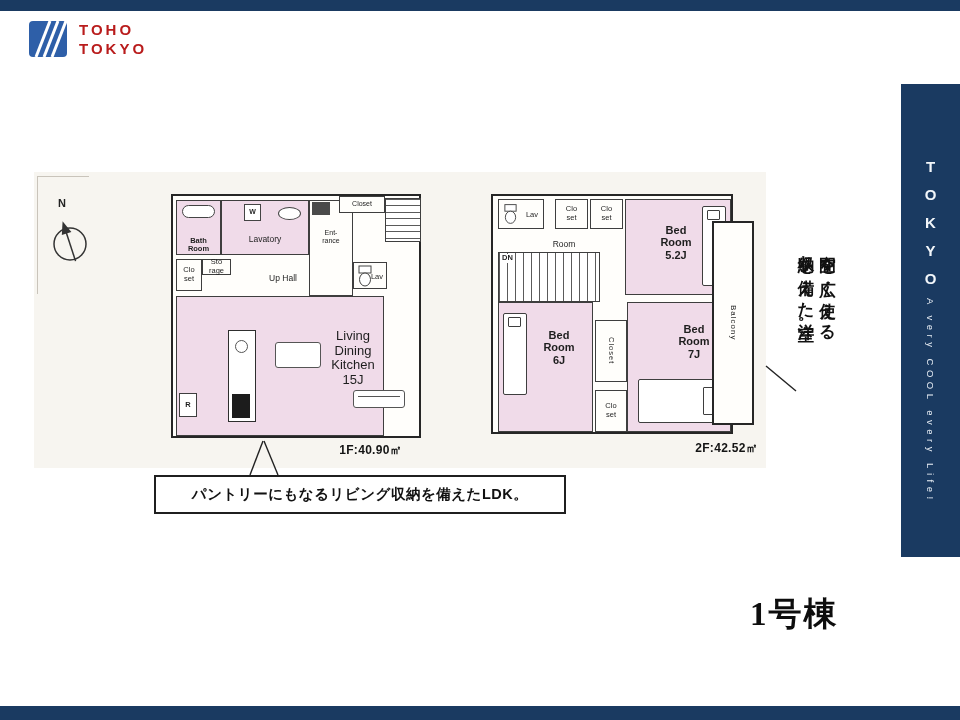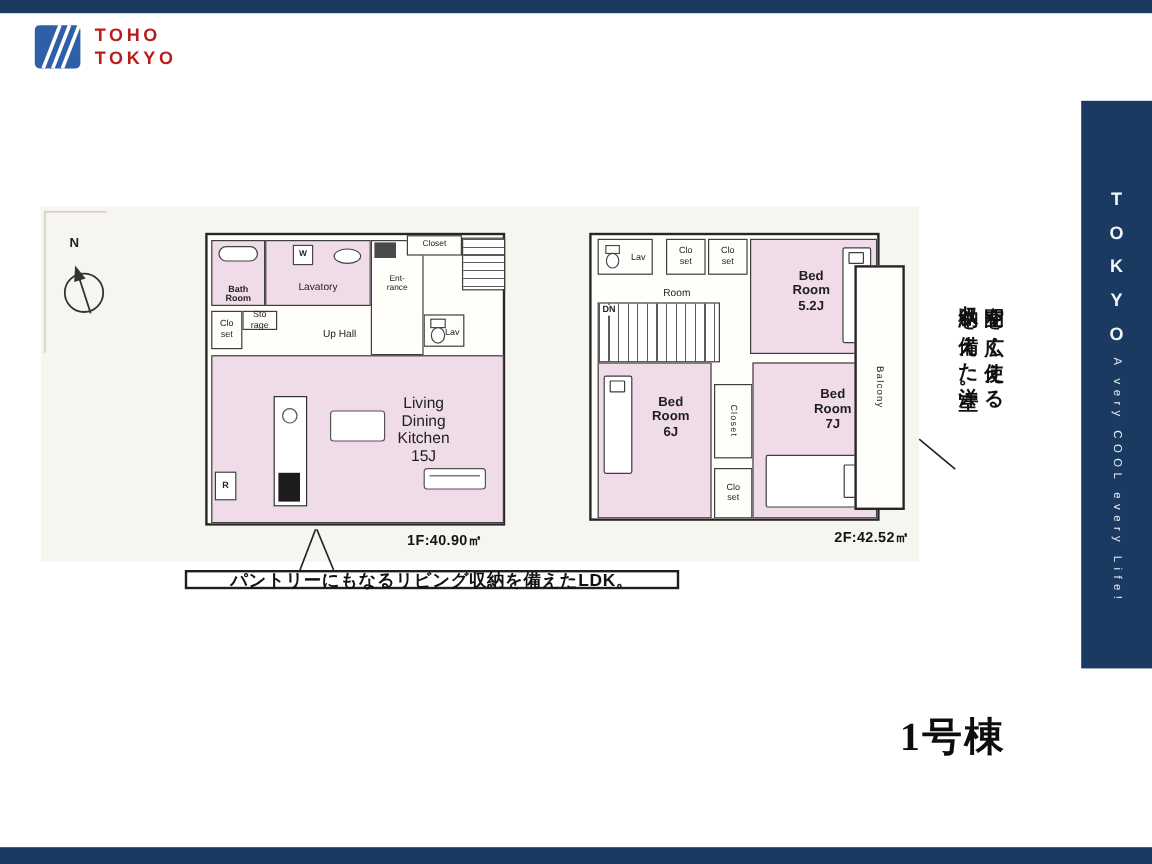--- a/index.html
+++ b/index.html
@@ -65,21 +65,21 @@
   .furn { position: absolute; border: 1.2px solid #555; border-radius: 3px; background: #fff; }
   .sofa-line { position: absolute; left: 4px; right: 4px; top: 5px; border-top: 1px solid #555; }
   .bed { position: absolute; border: 1.4px solid #3e3e3e; background: #fff; border-radius: 2px; }
   .pillow { position: absolute; border: 1px solid #3e3e3e; background: #fff; border-radius: 1px; }
   .ticon { position: absolute; }
 
   .area-lbl { position: absolute; font-size: 12px; font-weight: 700; color: #141414; letter-spacing: 0.3px; }
 
   
   .callout-box {
-    left: 154px; top: 475px; width: 412px; height: 16px;
+    left: 154px; top: 475px; width: 412px; height: 39px;
     border: 2px solid #1f1f1f; background: #fff;
     display: flex; align-items: center; justify-content: center;
     font-size: 14.5px; font-weight: 700; color: #111; letter-spacing: 0.5px;
   }
   .callout-vertical {
     left: 792px; top: 242px; width: 46px; height: 176px;
     writing-mode: vertical-rl; white-space: pre-line;
     font-size: 16.5px; font-weight: 700; color: #111;
     letter-spacing: 2px; line-height: 1.3;
   }
@@ -165,21 +165,21 @@
   <span class="lbl s85 abs-lbl" style="left:84px;top:78px;width:52px">Up Hall</span>
 
   <div class="room" style="left:180px;top:66px;width:34px;height:27px">
     <svg class="ticon" style="left:3px;top:2px" width="16" height="22" viewBox="0 0 16 22">
       <rect x="2" y="1" width="12" height="7" fill="#fff" stroke="#444"></rect>
       <ellipse cx="8" cy="14.5" rx="5.5" ry="6.5" fill="#fff" stroke="#444"></ellipse>
     </svg>
     <span class="lbl s75 abs-lbl" style="right:3px;top:10px">Lav</span>
   </div>
 
-  <div class="room pink" style="left:3px;top:100px;width:244px;height:140px">
+  <div class="room pink" style="left:3px;top:100px;width:208px;height:140px">
     <span class="lbl abs-lbl" style="left:118px;top:32px;width:116px;font-size:13px;font-weight:500;line-height:1.12">Living
 Dining
 Kitchen
 15J</span>
     <div class="kitchen" style="left:51px;top:33px;width:28px;height:92px">
       <div class="ksink"></div>
       <div class="stove"></div>
     </div>
     <div class="room" style="left:2px;top:96px;width:18px;height:24px;background:#fff">
       <span class="lbl s75 bold">R</span>

